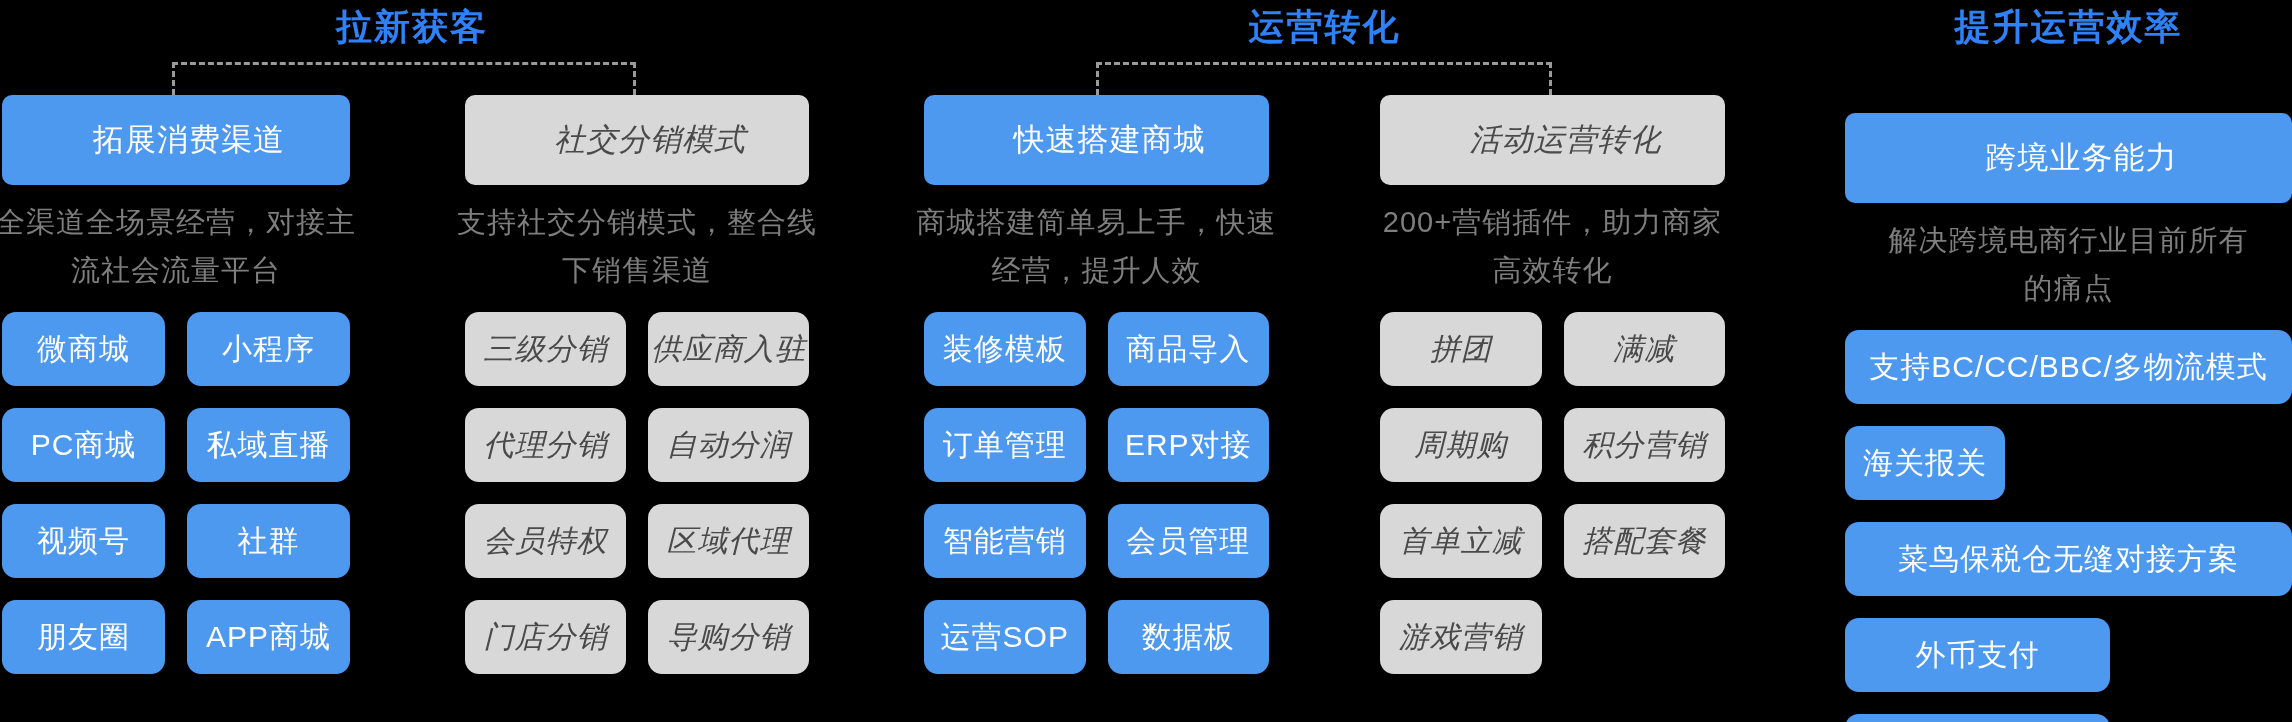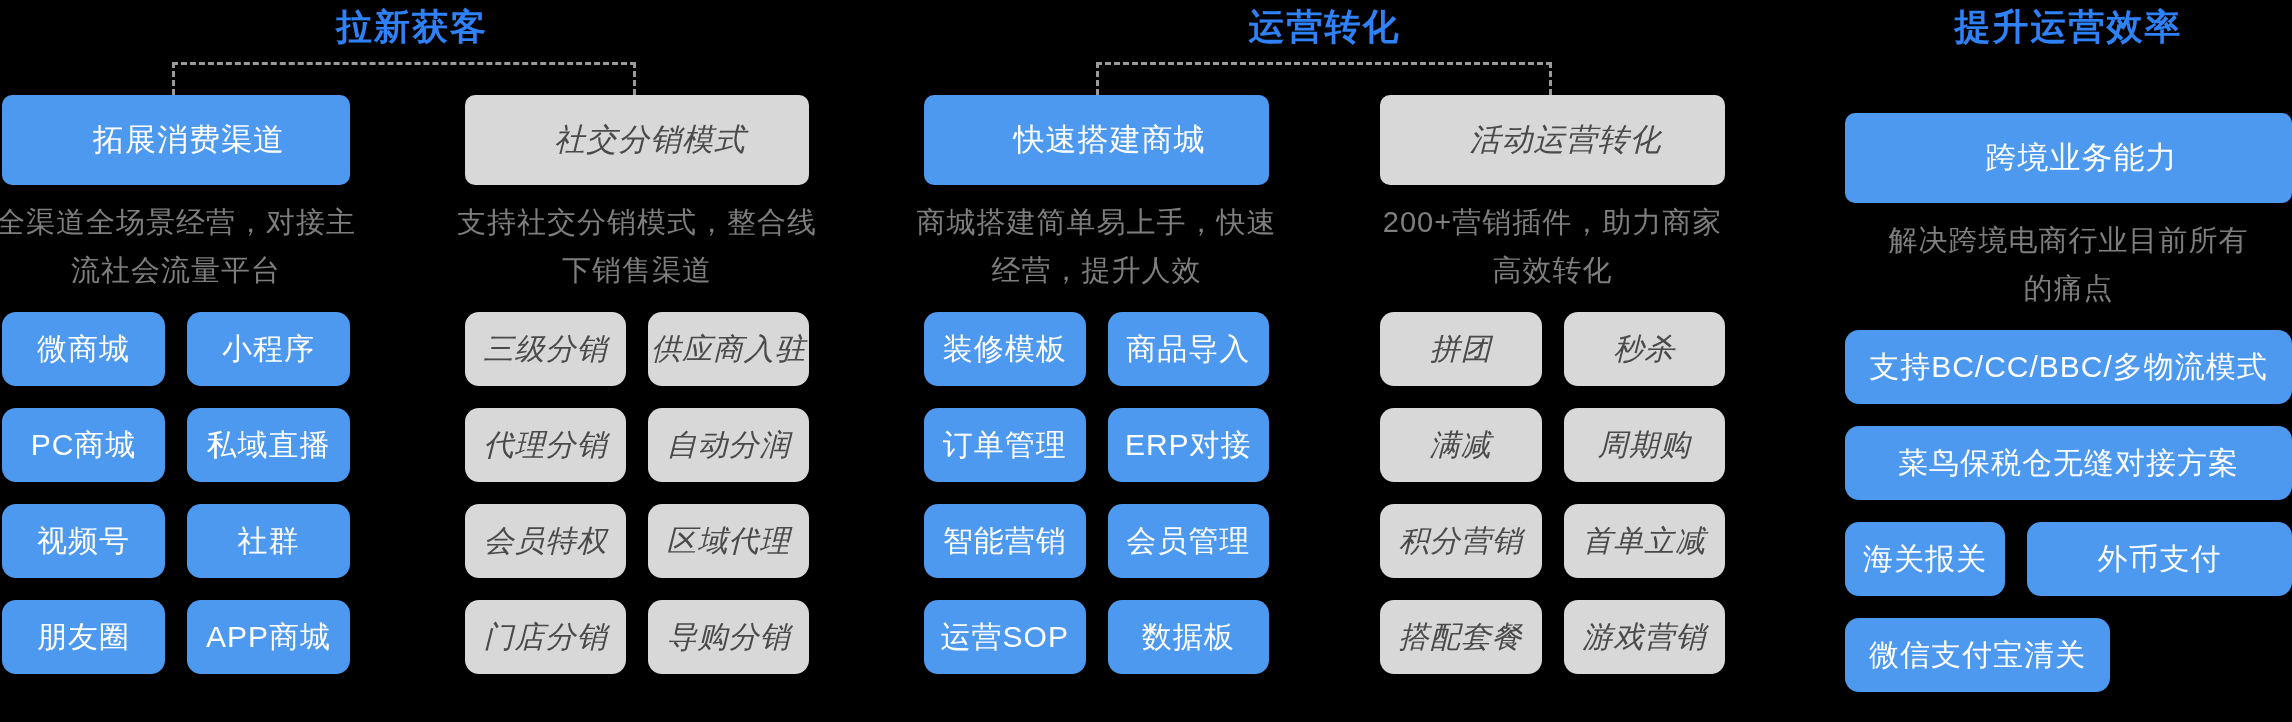--- a/index.html
+++ b/index.html
@@ -150,35 +150,34 @@
       <div class="tag blue">运营SOP</div>
       <div class="tag blue">数据板</div>
     </div>
   </div>
 
   <div class="column col4">
     <div class="header-box gray">活动运营转化</div>
     <div class="desc">200+营销插件，助力商家高效转化</div>
     <div class="tags">
       <div class="tag gray">拼团</div>
-      <div class="tag gray">秒杀</div>
       <div class="tag gray">满减</div>
       <div class="tag gray">周期购</div>
       <div class="tag gray">积分营销</div>
       <div class="tag gray">首单立减</div>
       <div class="tag gray">搭配套餐</div>
       <div class="tag gray">游戏营销</div>
     </div>
   </div>
 
   <div class="column col5">
     <div class="header-box blue">跨境业务能力</div>
     <div class="desc">解决跨境电商行业目前所有的痛点</div>
     <div class="tags">
       <div class="tag blue wide">支持BC/CC/BBC/多物流模式</div>
+      <div class="tag blue t5a">海关报关</div>
       <div class="tag blue wide">菜鸟保税仓无缝对接方案</div>
-      <div class="tag blue t5a">海关报关</div>
       <div class="tag blue t5b">外币支付</div>
       <div class="tag blue t5b">微信支付宝清关</div>
     </div>
   </div>
 
 </div>
 
 </body></html>

